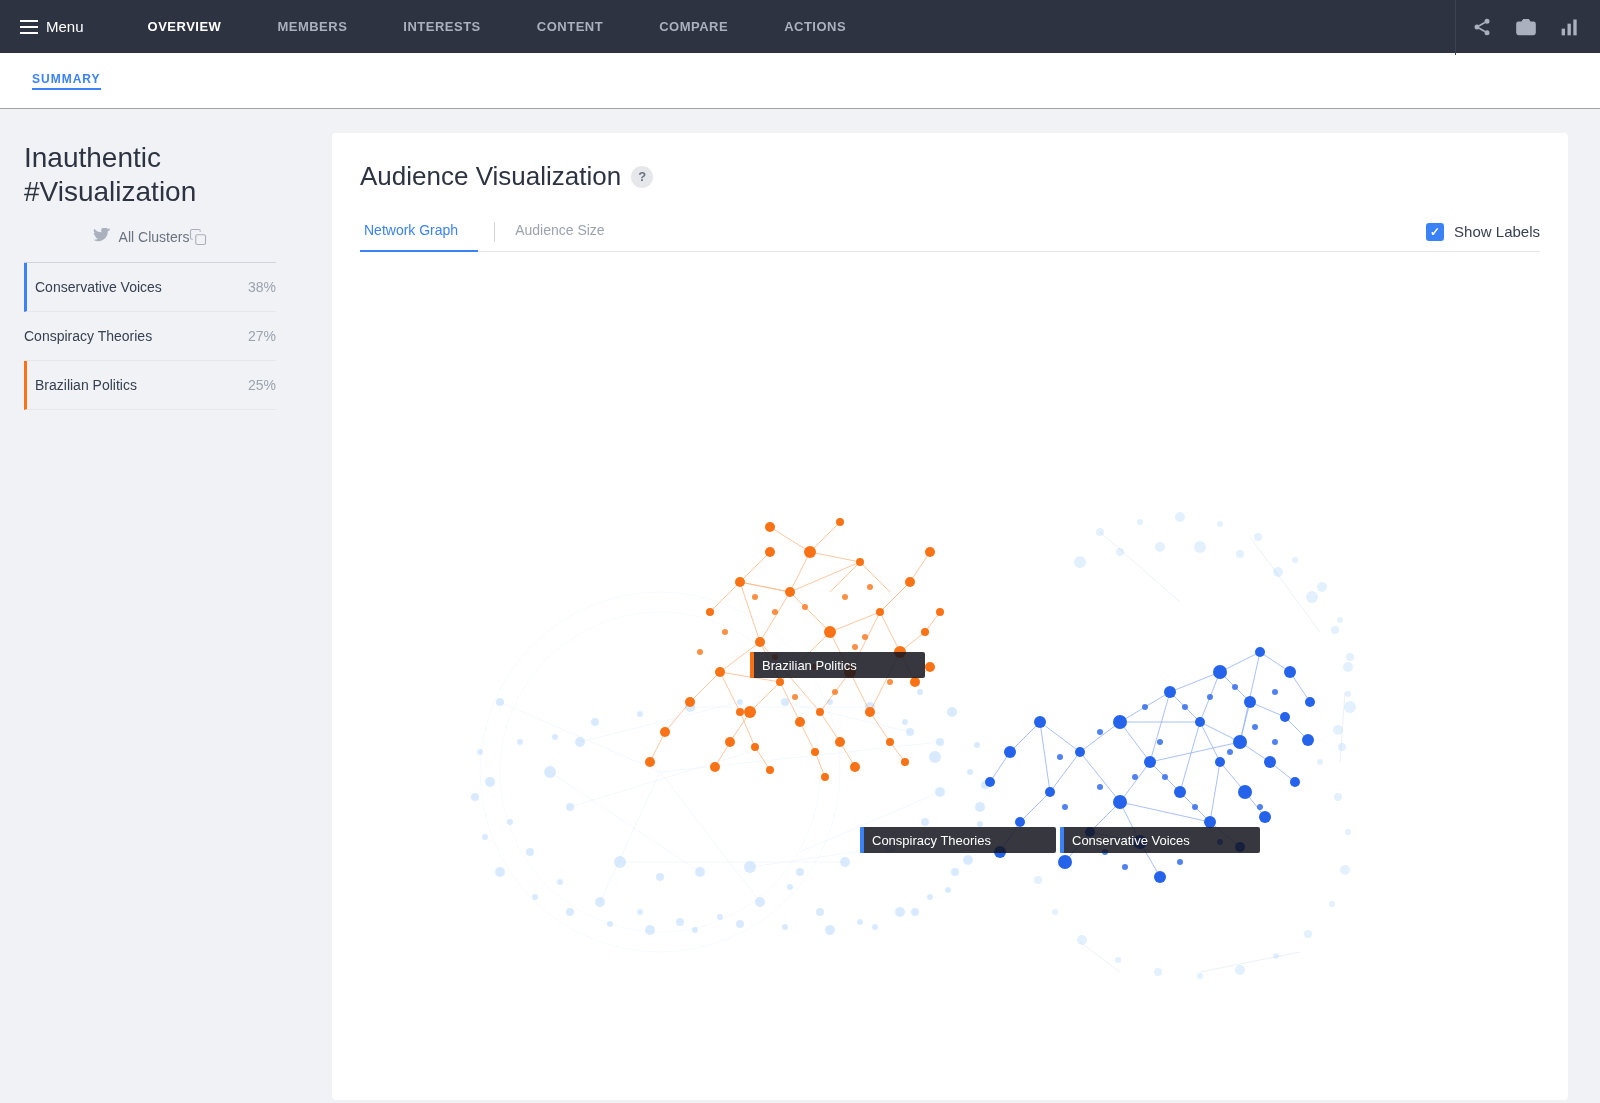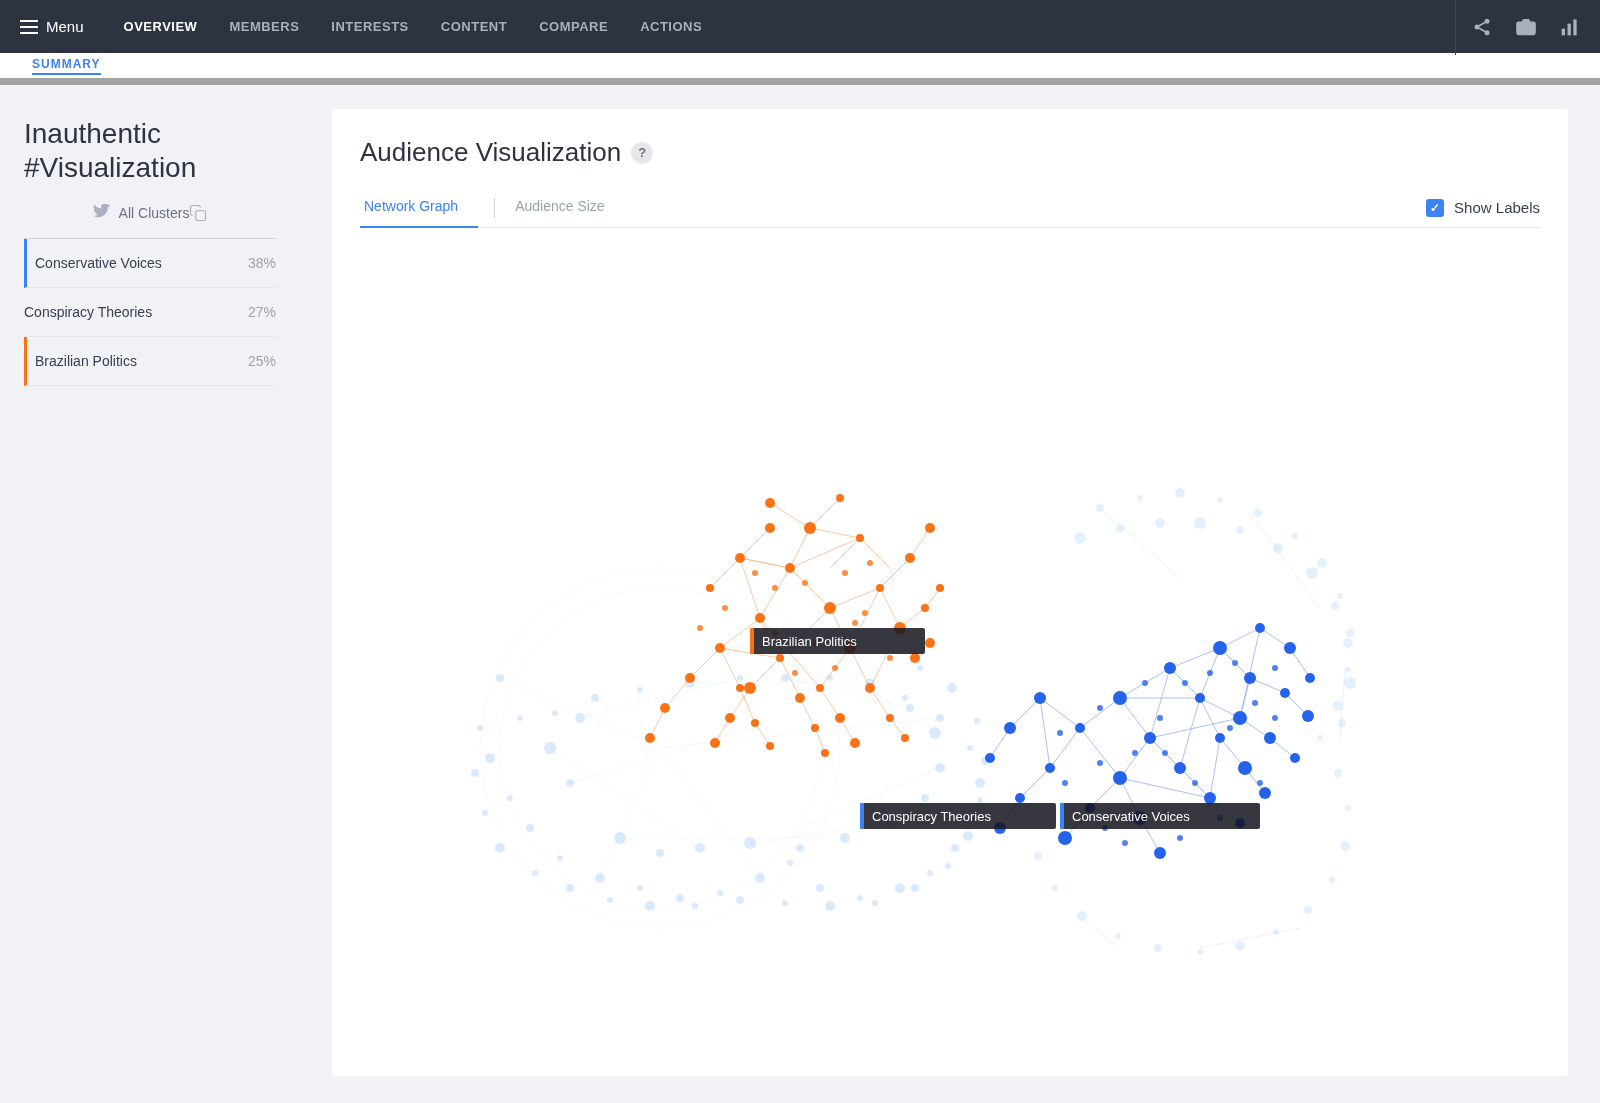--- a/index.html
+++ b/index.html
@@ -38,20 +38,21 @@
       gap: 32px;
       flex: 1;
     }
     .topnav-links a {
       color: #aab0be;
       text-decoration: none;
       font-size: 13px;
       font-weight: 600;
       letter-spacing: 0.5px;
       text-transform: uppercase;
+      margin-left: 24px;
     }
     .topnav-links a.active {
       color: #fff;
     }
     .topnav-actions {
       display: flex;
       gap: 24px;
       align-items: center;
     }
     .topnav-actions svg {
@@ -64,24 +65,24 @@
       width: 1px;
       height: 56px;
       background: #3d4454;
       margin: 0 16px;
     }
 
     
     .summary-bar {
       background: #fff;
       padding: 0 32px;
-      height: 32px;
-      display: flex;
-      align-items: center;
-      border-bottom: 7px solid #a3a3a3;
+      height: 56px;
+      display: flex;
+      align-items: center;
+      border-bottom: 1px solid #a3a3a3;
     }
     .summary-tab {
       font-size: 12px;
       font-weight: 700;
       color: #3b82f6;
       letter-spacing: 1px;
       text-transform: uppercase;
       padding-bottom: 2px;
       border-bottom: 2px solid #3b82f6;
     }

